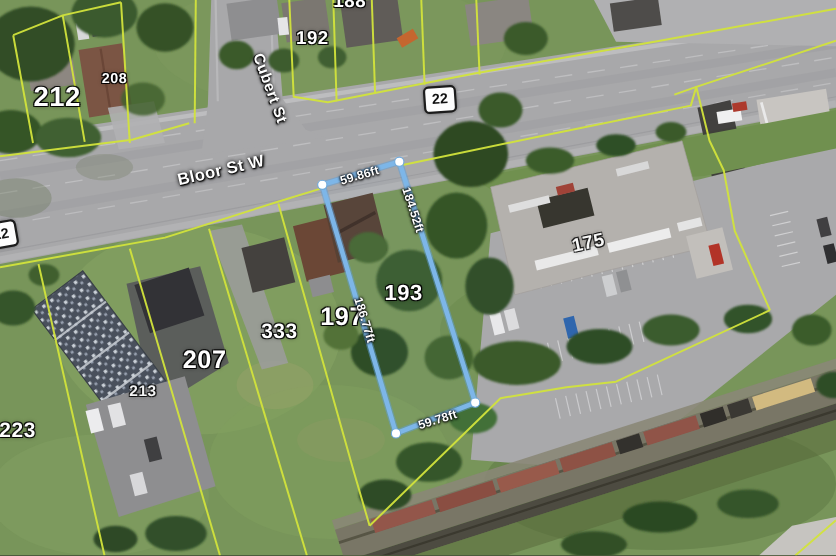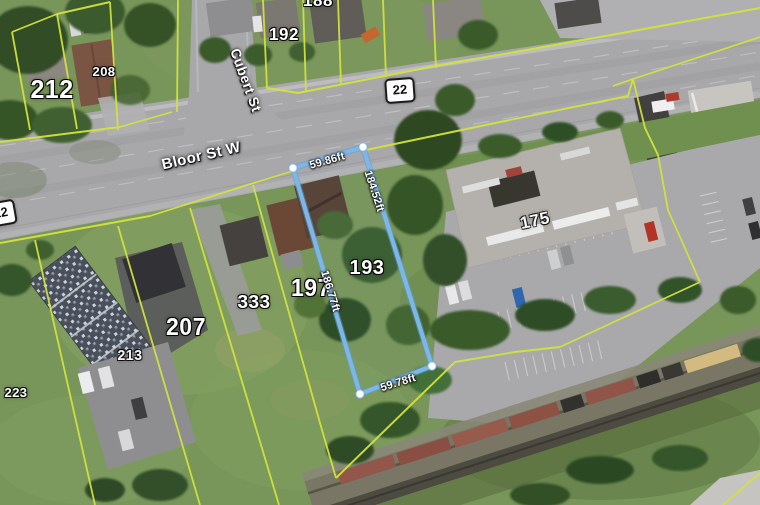--- a/index.html
+++ b/index.html
@@ -274,21 +274,21 @@
 <div class="route-badge" style="left:-14px;top:201px;transform:rotate(-10deg);">22</div>
 
 <div class="lot-label" style="left:104px;top:71px;font-size:13px;">208</div>
 <div class="lot-label" style="left:52px;top:89px;font-size:25px;text-align:center;">212</div>
 <div class="lot-label" style="left:284px;top:12px;font-size:17px;margin-top:23px;">192</div>
 <div class="lot-label" style="left:318px;top:1px;font-size:17px;">188</div>
 <div class="lot-label" style="left:186px;top:327px;font-size:23px;">207</div>
 <div class="lot-label" style="left:254px;top:302px;font-size:19px;">333</div>
 <div class="lot-label" style="left:311px;top:288px;font-size:23px;">197</div>
 <div class="lot-label" style="left:367px;top:267px;font-size:20px;">193</div>
-<div class="lot-label" style="left:16px;top:392px;font-size:13px;">223</div>
+<div class="lot-label" style="left:16px;top:392px;font-size:19px;">223</div>
 <div class="lot-label" style="left:104px;top:355px;font-size:14px;opacity:.92;margin-left:26px;">213</div>
 <div class="lot-label" style="left:535px;top:221px;font-size:17px;opacity:.9;transform:translate(-50%,-50%) rotate(-12deg);">175</div>
 
 <div class="dim-label" style="left:327px;top:160px;transform:translate(-50%,-50%) rotate(-16deg);">59.86ft</div>
 <div class="dim-label" style="left:375px;top:191px;transform:translate(-50%,-50%) rotate(72deg);">184.52ft</div>
 <div class="dim-label" style="left:331px;top:291px;transform:translate(-50%,-50%) rotate(73deg);">186.77ft</div>
 <div class="dim-label" style="left:398px;top:382px;transform:translate(-50%,-50%) rotate(-17deg);">59.78ft</div>
 </div>
 
 </body></html>

